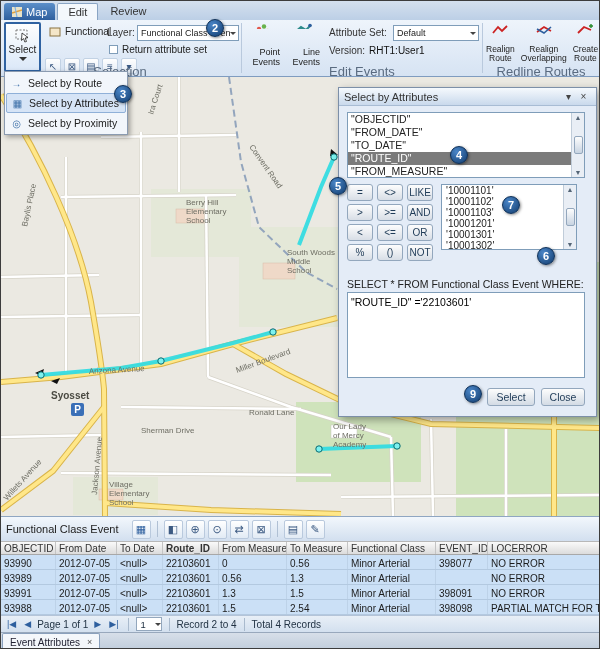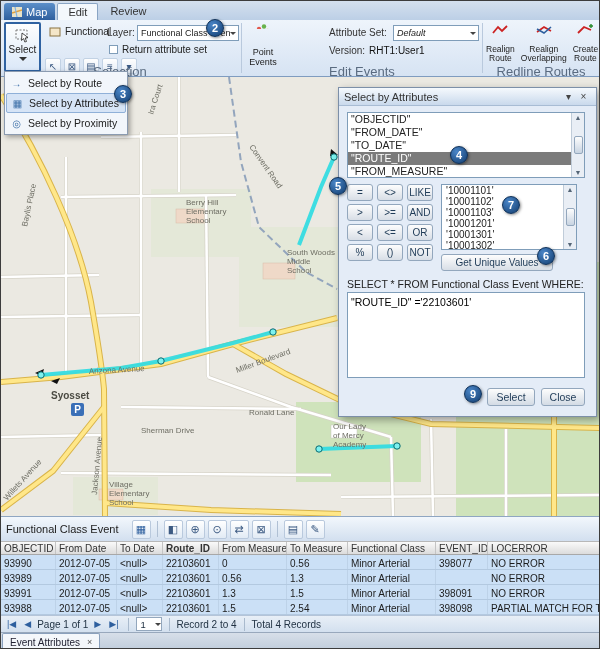--- a/index.html
+++ b/index.html
@@ -36,21 +36,21 @@
   .rb-select .caret{ margin-left:auto; border:3px solid transparent; border-top-color:#444;
     position:relative; top:2px; flex:none;}
   .cb-row{ position:absolute; display:flex; align-items:center; gap:4px; font-size:10px;}
   .cb{ width:9px; height:9px; border:1px solid #7f9db9; background:#fff; }
   .small-icons{ position:absolute; display:flex; gap:3px; }
   .sm-ic{ width:16px; height:16px; border:1px solid #c2d2e4; border-radius:2px;
     background:linear-gradient(#fefefe,#e4ecf6); font-size:10px; color:#3c5a82;
     display:flex; align-items:center; justify-content:center;}
   .evt-btn{ position:absolute; width:36px; height:46px; top:2px; display:flex;
     flex-direction:column; align-items:center; justify-content:center; gap:18px;
-    font-size:9px; text-align:center; line-height:10px; border:1px solid transparent;
+    font-size:9px; text-align:right; line-height:10px; border:1px solid transparent;
     border-radius:2px;}
   .redline{ position:absolute; left:484px; right:3px; top:2px; height:42px;
     display:flex; gap:4px;}
   .red-btn{ flex:1; display:flex; flex-direction:column; align-items:center;
     justify-content:center; gap:10px; font-size:8.5px; line-height:9px; text-align:center;
     border:1px solid transparent; border-radius:2px;}
   
   .select-menu{ position:absolute; left:3px; top:70px; width:124px;
     background:#f2f6fb; border:1px solid #8b9bb0; box-shadow:2px 2px 5px rgba(0,0,0,.35);
     z-index:30; padding:1px;}
@@ -201,22 +201,30 @@
       <div class="vsep" style="left:240px;"></div>
 
       <div class="evt-btn" style="left:244px;">
         <svg width="16" height="12">
             <circle cx="4" cy="6" r="2.2" fill="#e2574c"></circle>
             <circle cx="9" cy="3.5" r="2.2" fill="#69b34c"></circle>
             <circle cx="12.5" cy="8" r="2.2" fill="#f5c242"></circle>
           </svg>
         <span>Point Events</span>
       </div>
+      <div class="evt-btn" style="left:284px;">
+        <svg width="18" height="12">
+            <path d="M1,9 L7,4 L12,7 L17,2" stroke="#2e8b8b" stroke-width="2" fill="none"></path>
+            <circle cx="2" cy="9" r="1.8" fill="#2e5f9e"></circle>
+            <circle cx="16" cy="2.5" r="1.8" fill="#2e5f9e"></circle>
+          </svg>
+        <span>Line Events</span>
+      </div>
       <span class="rb-label" style="left:328px; top:7px;">Attribute Set:</span>
-      <div class="rb-select" style="left:392px; top:5px; width:86px;font-style:italic;">
+      <div class="rb-select" style="left:392px; top:5px; width:86px;">
         <span>Default</span>
         <span class="caret"></span>
       </div>
       <span class="rb-label" style="left:328px; top:25px;">Version:</span>
       <span class="rb-label" style="left:368px; top:25px; color:#111;">RHT1:User1</span>
       <span class="grp-label" style="left:244px; width:234px;">Edit Events</span>
       <div class="vsep" style="left:481px;"></div>
 
       <div class="redline">
         <div class="red-btn">
@@ -407,21 +415,20 @@
         <span class="vthumb"></span>
         <span>▼</span>
       </div>
     <div class="val-item">'10001101'</div>
         <div class="val-item">'10001102'</div>
         <div class="val-item">'10001103'</div>
         <div class="val-item">'10001201'</div>
         <div class="val-item">'10001301'</div>
         <div class="val-item">'10001302'</div>
       </div>
-    <button class="guv-btn">Get Unique Values</button>
     <div class="where-label">SELECT * FROM Functional Class Event WHERE:</div>
     <textarea class="where-box" spellcheck="false" style="">"ROUTE_ID" ='22103601'</textarea>
     <button class="dlg-btn btn-select">Select</button>
     <button class="dlg-btn btn-close">Close</button>
   </div>
 
   <div class="panel">
     <div class="panel-header">
       <span class="panel-title">Functional Class Event</span>
       <span style="display:flex;align-items:center;gap:3px;">

